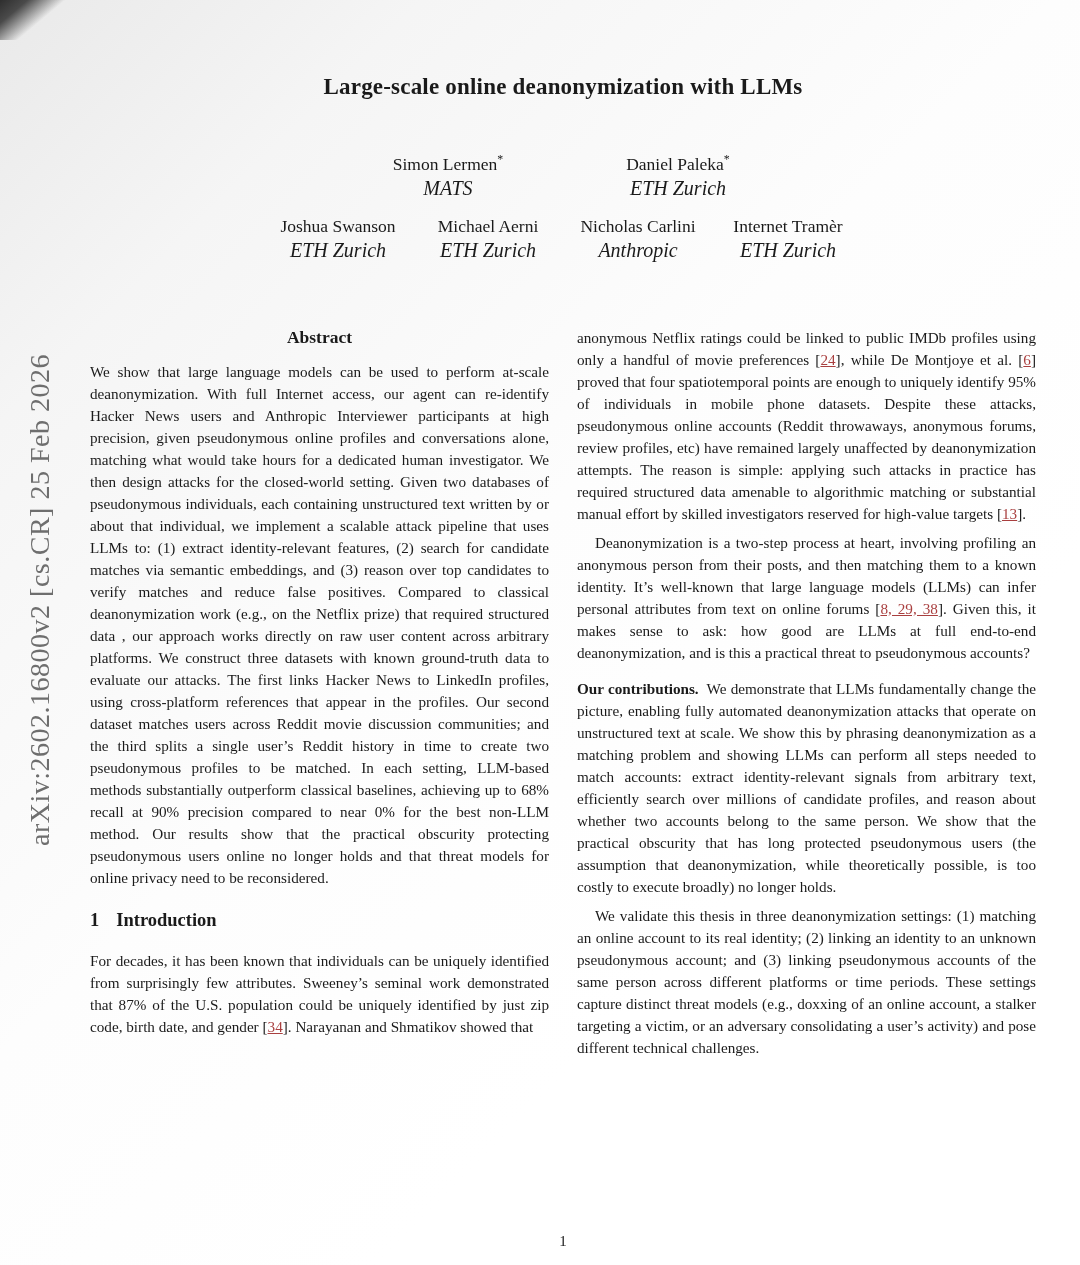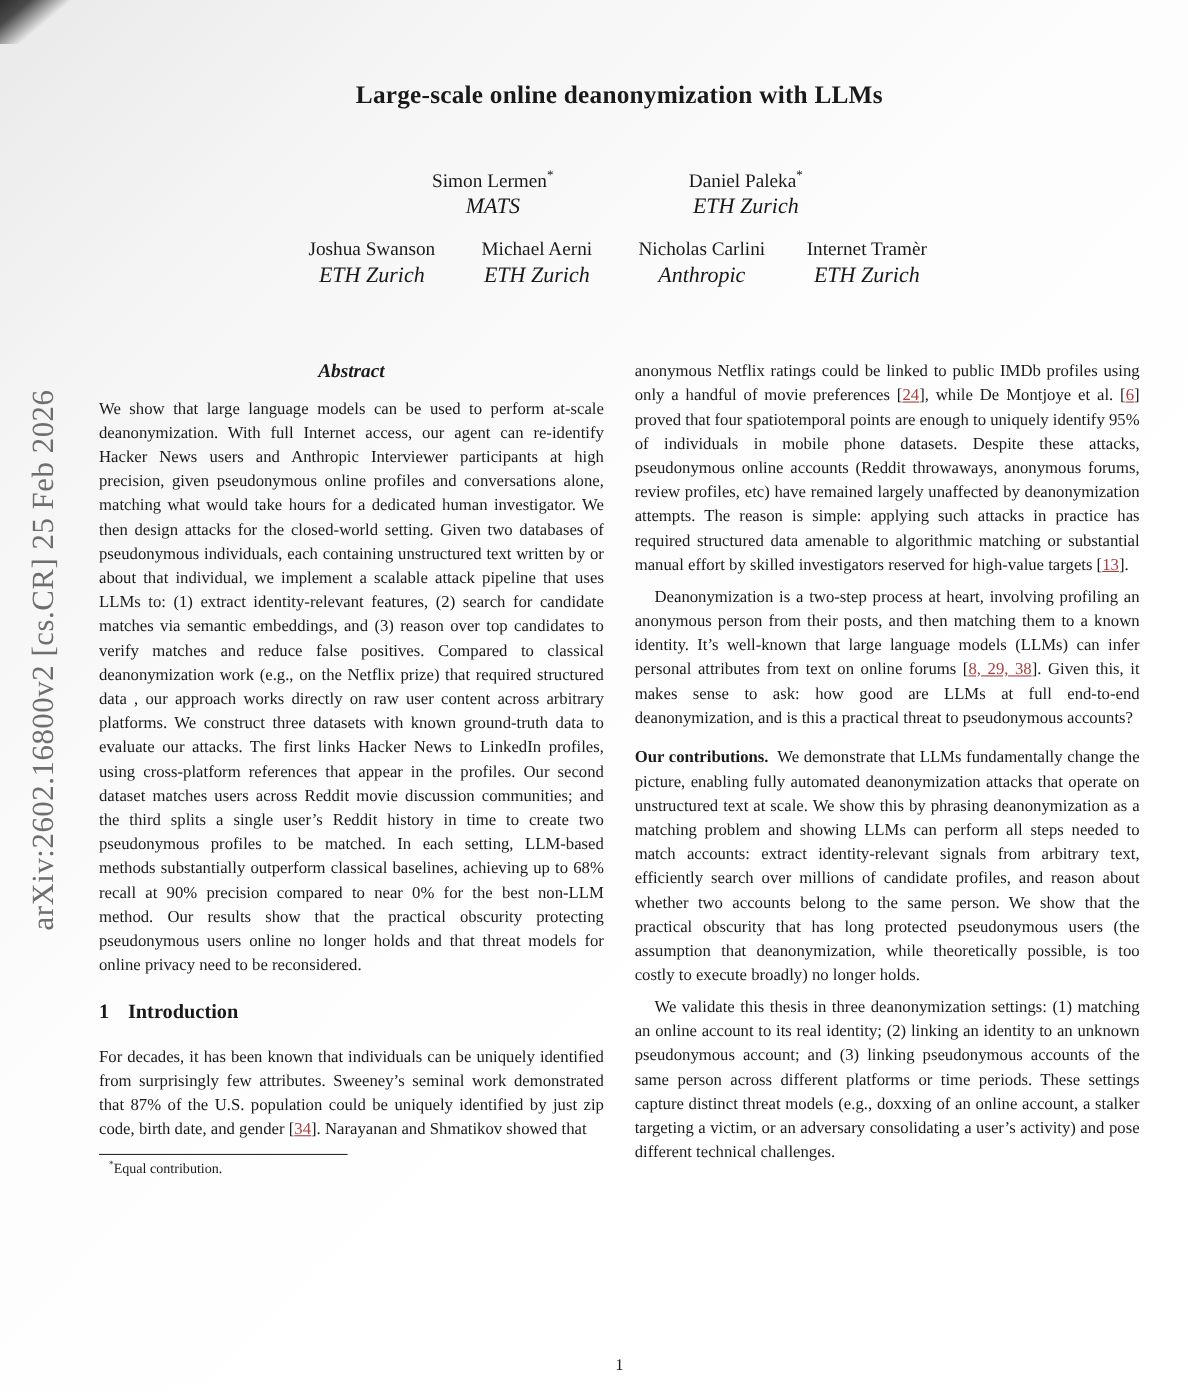--- a/index.html
+++ b/index.html
@@ -35,21 +35,21 @@
   }
   .author{width:150px;text-align:center;}
   .author .name{font-size:17.5px;line-height:24px;}
   .author .affil{font-size:20px;font-style:italic;line-height:25px;}
   .sup{vertical-align:super;font-size:68%;line-height:0;}
   .columns{
     margin-top:64px;display:flex;gap:28px;align-items:flex-start;
   }
   .col{width:459px;}
   .abstract-heading{
-    text-align:center;font-size:17.5px;font-weight:bold;margin:0 0 13px 0;font-style:italic;
+    text-align:center;font-size:17.5px;font-weight:bold;margin:0 0 13px 0;
   }
   p.body-par{
     margin:0;font-size:15.2px;line-height:22px;text-align:justify;
   }
   p.par-gap{margin-top:7px;}
   p.par-gap-lg{margin-top:14px;}
   p.indent{text-indent:18px;}
   .section-heading{
     margin-top:21px;margin-bottom:19px;
     font-size:18.5px;font-weight:bold;
@@ -113,26 +113,20 @@
 
     <div class="col">
       <div class="abstract-heading">Abstract</div>
       <p class="body-par"><span class="seg-plain">We show that large language models can be used to perform at-scale deanonymization. With full Internet access, our agent can re-identify Hacker News users and Anthropic Interviewer participants at high precision, given pseudonymous online profiles and conversations alone, matching what would take hours for a dedicated human investigator. We then design attacks for the closed-world setting. Given two databases of pseudonymous individuals, each containing unstructured text written by or about that individual, we implement a scalable attack pipeline that uses LLMs to: (1) extract identity-relevant features, (2) search for candidate matches via semantic embeddings, and (3) reason over top candidates to verify matches and reduce false positives. Compared to classical deanonymization work (e.g., on the Netflix prize) that required structured data , our approach works directly on raw user content across arbitrary platforms. We construct three datasets with known ground-truth data to evaluate our attacks. The first links Hacker News to LinkedIn profiles, using cross-platform references that appear in the profiles. Our second dataset matches users across Reddit movie discussion communities; and the third splits a single user’s Reddit history in time to create two pseudonymous profiles to be matched. In each setting, LLM-based methods substantially outperform classical baselines, achieving up to 68% recall at 90% precision compared to near 0% for the best non-LLM method. Our results show that the practical obscurity protecting pseudonymous users online no longer holds and that threat models for online privacy need to be reconsidered.</span></p>
 
       <div class="section-heading">
         <span class="sec-num">1</span><span>Introduction</span>
       </div>
       <p class="body-par"><span class="seg-plain">For decades, it has been known that individuals can be uniquely identified from surprisingly few attributes. Sweeney’s seminal work demonstrated that 87% of the U.S. population could be uniquely identified by just zip code, birth date, and gender [</span><span class="seg-cite">34</span><span class="seg-plain">]. Narayanan and Shmatikov showed that</span></p>
 
-      <div class="footnote-block">
-        <div class="footnote-rule"></div>
-        <div class="footnote-text">
-          <span class="sup">*</span><span>Equal contribution.</span>
-        </div>
-      </div>
     </div>
 
     <div class="col">
       <p class="body-par"><span class="seg-plain">anonymous Netflix ratings could be linked to public IMDb profiles using only a handful of movie preferences [</span><span class="seg-cite">24</span><span class="seg-plain">], while De Montjoye et al. [</span><span class="seg-cite">6</span><span class="seg-plain">] proved that four spatiotemporal points are enough to uniquely identify 95% of individuals in mobile phone datasets. Despite these attacks, pseudonymous online accounts (Reddit throwaways, anonymous forums, review profiles, etc) have remained largely unaffected by deanonymization attempts. The reason is simple: applying such attacks in practice has required structured data amenable to algorithmic matching or substantial manual effort by skilled investigators reserved for high-value targets [</span><span class="seg-cite">13</span><span class="seg-plain">].</span></p>
       <p class="body-par par-gap indent"><span class="seg-plain">Deanonymization is a two-step process at heart, involving profiling an anonymous person from their posts, and then matching them to a known identity. It’s well-known that large language models (LLMs) can infer personal attributes from text on online forums [</span><span class="seg-cite">8, 29, 38</span><span class="seg-plain">]. Given this, it makes sense to ask: how good are LLMs at full end-to-end deanonymization, and is this a practical threat to pseudonymous accounts?</span></p>
       <p class="body-par par-gap-lg"><span class="seg-bold">Our contributions.</span><span class="seg-plain"> We demonstrate that LLMs fundamentally change the picture, enabling fully automated deanonymization attacks that operate on unstructured text at scale. We show this by phrasing deanonymization as a matching problem and showing LLMs can perform all steps needed to match accounts: extract identity-relevant signals from arbitrary text, efficiently search over millions of candidate profiles, and reason about whether two accounts belong to the same person. We show that the practical obscurity that has long protected pseudonymous users (the assumption that deanonymization, while theoretically possible, is too costly to execute broadly) no longer holds.</span></p>
       <p class="body-par par-gap indent"><span class="seg-plain">We validate this thesis in three deanonymization settings: (1) matching an online account to its real identity; (2) linking an identity to an unknown pseudonymous account; and (3) linking pseudonymous accounts of the same person across different platforms or time periods. These settings capture distinct threat models (e.g., doxxing of an online account, a stalker targeting a victim, or an adversary consolidating a user’s activity) and pose different technical challenges.</span></p>
     </div>
 
   </div>

